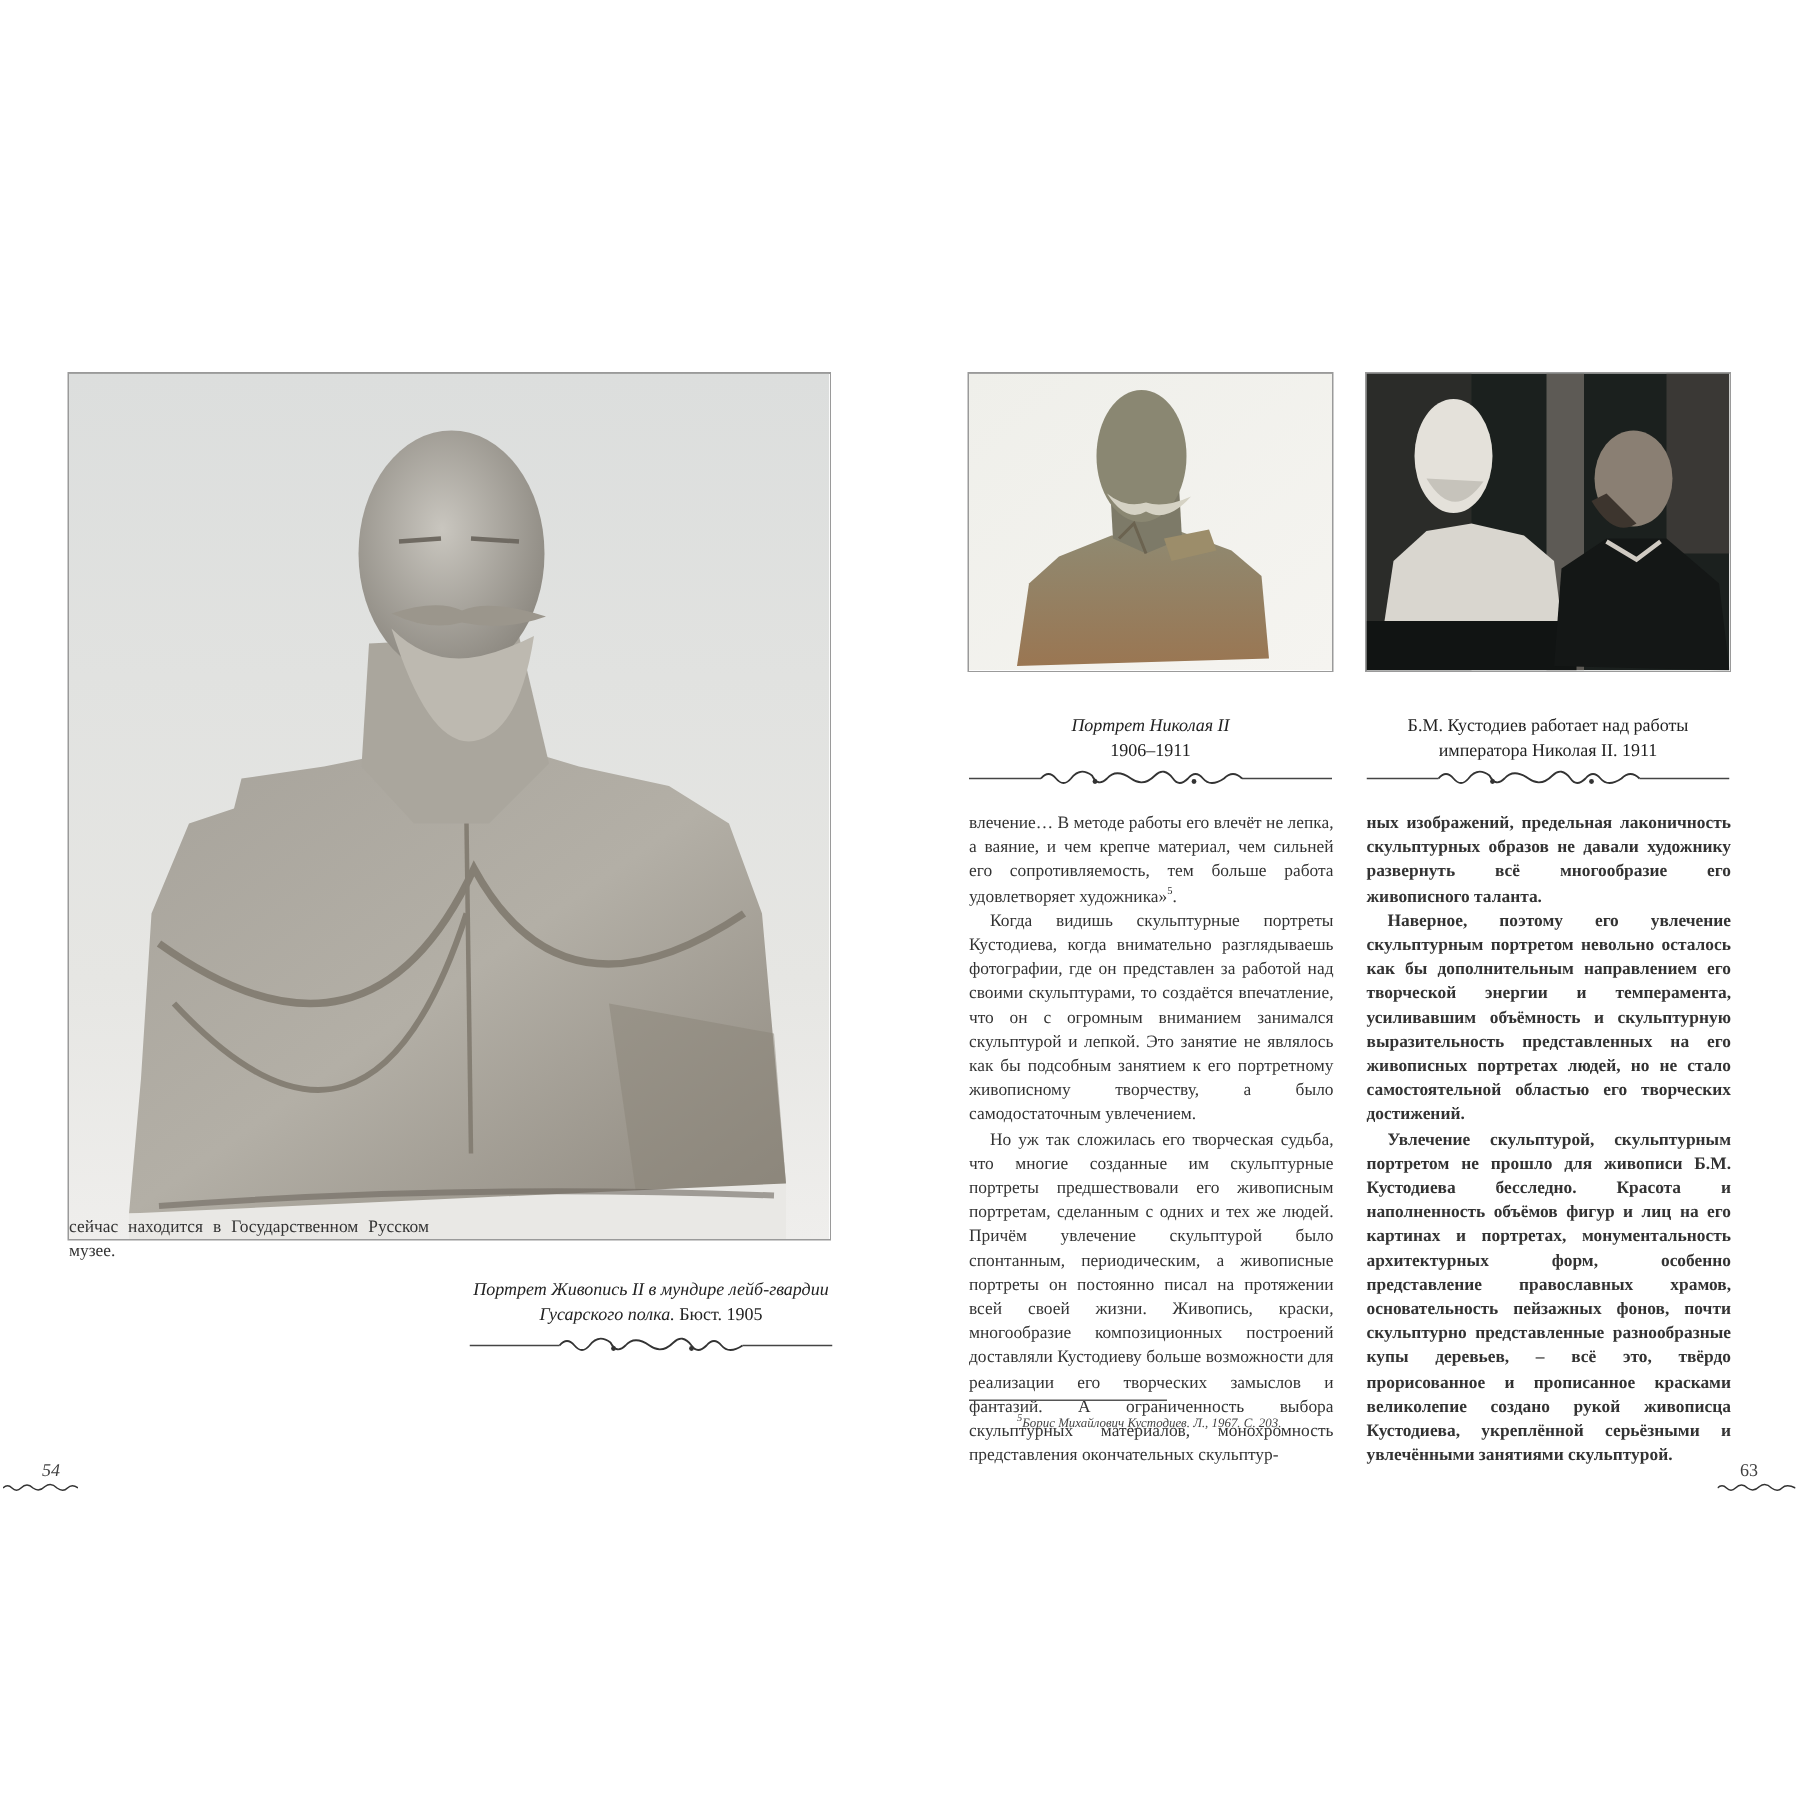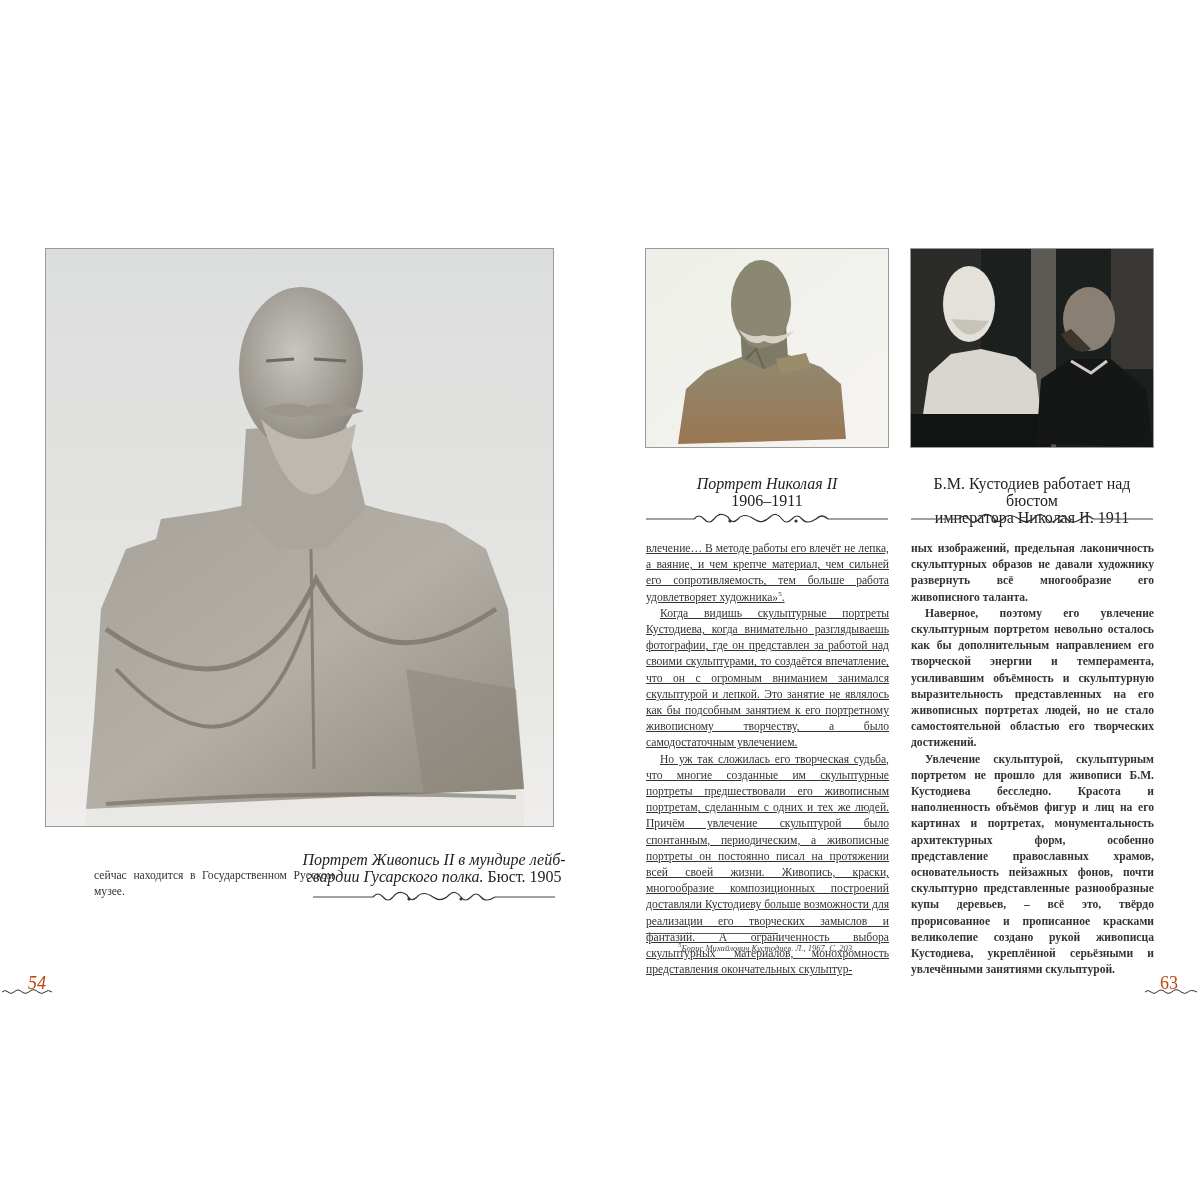--- a/index.html
+++ b/index.html
@@ -1,33 +1,33 @@
 <!DOCTYPE html>
 <html><head>
 <meta charset="utf-8">
 <style>
   html, body { margin: 0; padding: 0; background: #ffffff; }
   body { width: 1200px; height: 1200px; position: relative; overflow: hidden;
          font-family: "DejaVu Serif", "Liberation Serif", serif; color: #2a2a2a; }
   .photo { position: absolute; overflow: hidden; box-shadow: 0 0 0 1px #9a9a9a; }
   .photo svg { display: block; width: 100%; height: 100%; }
-  .caption { position: absolute; text-align: center; font-size: 16px; line-height: 17px;
+  .caption { position: absolute; text-align: center; font-size: 12px; line-height: 17px;
              font-family: "Liberation Serif", "DejaVu Serif", serif; color: #222; }
   .caption i { font-style: italic; }
   .ornament { position: absolute; height: 14px; }
   .ornament svg { display: block; width: 100%; height: 100%; }
   .textcol { position: absolute; font-family: "Liberation Serif", "DejaVu Serif", serif;
              font-size: 11.6px; line-height: 16.2px; color: #333; text-align: justify; }
   .textcol p { margin: 0; text-indent: 0; }
   .textcol p.ind { text-indent: 14px; }
   .fnrule { position: absolute; height: 1px; background: #555; }
   .footnote { position: absolute; font-family: "Liberation Serif", "DejaVu Serif", serif;
               font-size: 8.6px; font-style: italic; color: #444; }
   .pagenum { position: absolute; font-family: "Liberation Serif", "DejaVu Serif", serif;
-             font-size: 18px; color: #c2410c; font-style: italic; }
+             font-size: 12px; color: #404040; font-style: italic; }
   sup { font-size: 7px; line-height: 0; }
 </style>
 </head>
 <body>
 
 <div class="photo" style="left:46px; top:249px; width:507px; height:577px;">
   <svg viewBox="0 0 507 577" preserveAspectRatio="none">
     <defs>
       <linearGradient id="bgL" x1="0" y1="0" x2="0" y2="1">
         <stop offset="0" stop-color="#dcdedd"></stop>
@@ -76,21 +76,21 @@
 <div class="ornament" style="left:313px; top:890px; width:242px;">
   <svg viewBox="0 0 242 14" preserveAspectRatio="none">
     <line x1="0" y1="7" x2="60" y2="7" stroke="#444" stroke-width="1"></line>
     <line x1="182" y1="7" x2="242" y2="7" stroke="#444" stroke-width="1"></line>
     <path d="M60 7 q5 -6 10 0 q5 6 10 0 q6 -8 14 -2 q4 8 10 2 q6 -7 16 0 q8 6 16 -2 q6 -6 12 2 q4 6 10 0 q5 -6 10 0 q5 6 14 0" stroke="#333" stroke-width="1.2" fill="none"></path>
     <circle cx="96" cy="9" r="1.6" fill="#333"></circle>
       <circle cx="148" cy="9" r="1.6" fill="#333"></circle>
   </svg>
 </div>
 
-<div class="textcol" style="left:46px; top:868px; width:240px;margin-left:48px;">
+<div class="textcol" style="left:46px; top:810px; width:240px;">
   <p>сейчас находится в Государственном Русском музее.</p>
 </div>
 
 <div class="pagenum" style="left:28px; top:973px;">
   <span>54</span>
 </div>
 <div class="ornament" style="left:2px; top:988px; width:50px; height:8px;">
   <svg viewBox="0 0 50 8" preserveAspectRatio="none">
     <path d="M0 4 q3 -3 6 0 q3 3 6 0 q4 -4 8 0 q4 3 8 -1 q4 -3 8 1 q4 3 7 0 q3 -3 7 0" stroke="#333" stroke-width="1" fill="none"></path>
   </svg>
@@ -137,21 +137,21 @@
     <path d="M160 112 L180 124 L196 112" stroke="#cfcac2" stroke-width="3" fill="none"></path>
   </svg>
 </div>
 
 <div class="caption" style="left:646px; top:475px; width:242px;">
   <i>Портрет Николая II</i><br>
   <span>1906–1911</span>
 </div>
 
 <div class="caption" style="left:911px; top:475px; width:242px;">
-  <span>Б.М. Кустодиев работает над бюстом</span><br>
+  <span>Б.М. Кустодиев работает над работы</span><br>
   <span>императора Николая II. 1911</span>
 </div>
 
 <div class="ornament" style="left:646px; top:512px; width:242px;">
   <svg viewBox="0 0 242 14" preserveAspectRatio="none">
     <line x1="0" y1="7" x2="48" y2="7" stroke="#444" stroke-width="1"></line>
     <line x1="182" y1="7" x2="242" y2="7" stroke="#444" stroke-width="1"></line>
     <path d="M48 7 q5 -6 10 0 q5 6 10 0 q6 -8 14 -2 q4 8 10 2 q6 -7 16 0 q8 6 16 -2 q6 -6 12 2 q4 6 10 0 q5 -6 10 0 q5 6 14 0 q6 -6 12 0" stroke="#333" stroke-width="1.2" fill="none"></path>
     <circle cx="84" cy="9" r="1.6" fill="#333"></circle>
       <circle cx="150" cy="9" r="1.6" fill="#333"></circle>
@@ -161,21 +161,21 @@
 <div class="ornament" style="left:911px; top:512px; width:242px;">
   <svg viewBox="0 0 242 14" preserveAspectRatio="none">
     <line x1="0" y1="7" x2="48" y2="7" stroke="#444" stroke-width="1"></line>
     <line x1="182" y1="7" x2="242" y2="7" stroke="#444" stroke-width="1"></line>
     <path d="M48 7 q5 -6 10 0 q5 6 10 0 q6 -8 14 -2 q4 8 10 2 q6 -7 16 0 q8 6 16 -2 q6 -6 12 2 q4 6 10 0 q5 -6 10 0 q5 6 14 0 q6 -6 12 0" stroke="#333" stroke-width="1.2" fill="none"></path>
     <circle cx="84" cy="9" r="1.6" fill="#333"></circle>
       <circle cx="150" cy="9" r="1.6" fill="#333"></circle>
   </svg>
 </div>
 
-<div class="textcol" style="left:646px; top:541px; width:243px;text-decoration:underline;">
+<div class="textcol" style="left:646px; top:541px; width:243px;">
   <p><span>влечение… В методе работы его влечёт не лепка, а ваяние, и чем крепче материал, чем сильней его сопротивляемость, тем больше работа удовлетворяет художника»</span><sup>5</sup>.</p>
   <p class="ind">Когда видишь скульптурные портреты Кустодиева, когда внимательно разглядываешь фотографии, где он представлен за работой над своими скульптурами, то создаётся впечатление, что он с огромным вниманием занимался скульптурой и лепкой. Это занятие не являлось как бы подсобным занятием к его портретному живописному творчеству, а было самодостаточным увлечением.</p>
   <p class="ind">Но уж так сложилась его творческая судьба, что многие созданные им скульптурные портреты предшествовали его живописным портретам, сделанным с одних и тех же людей. Причём увлечение скульптурой было спонтанным, периодическим, а живописные портреты он постоянно писал на протяжении всей своей жизни. Живопись, краски, многообразие композиционных построений доставляли Кустодиеву больше возможности для реализации его творческих замыслов и фантазий. А ограниченность выбора скульптурных материалов, монохромность представления окончательных скульптур-</p>
 </div>
 
 <div class="fnrule" style="left:646px; top:933px; width:132px;"></div>
 <div class="footnote" style="left:646px; top:943px; width:243px;margin-left:32px;">
   <sup>5</sup><span>Борис Михайлович Кустодиев. Л., 1967. С. 203.</span>
 </div>
 

